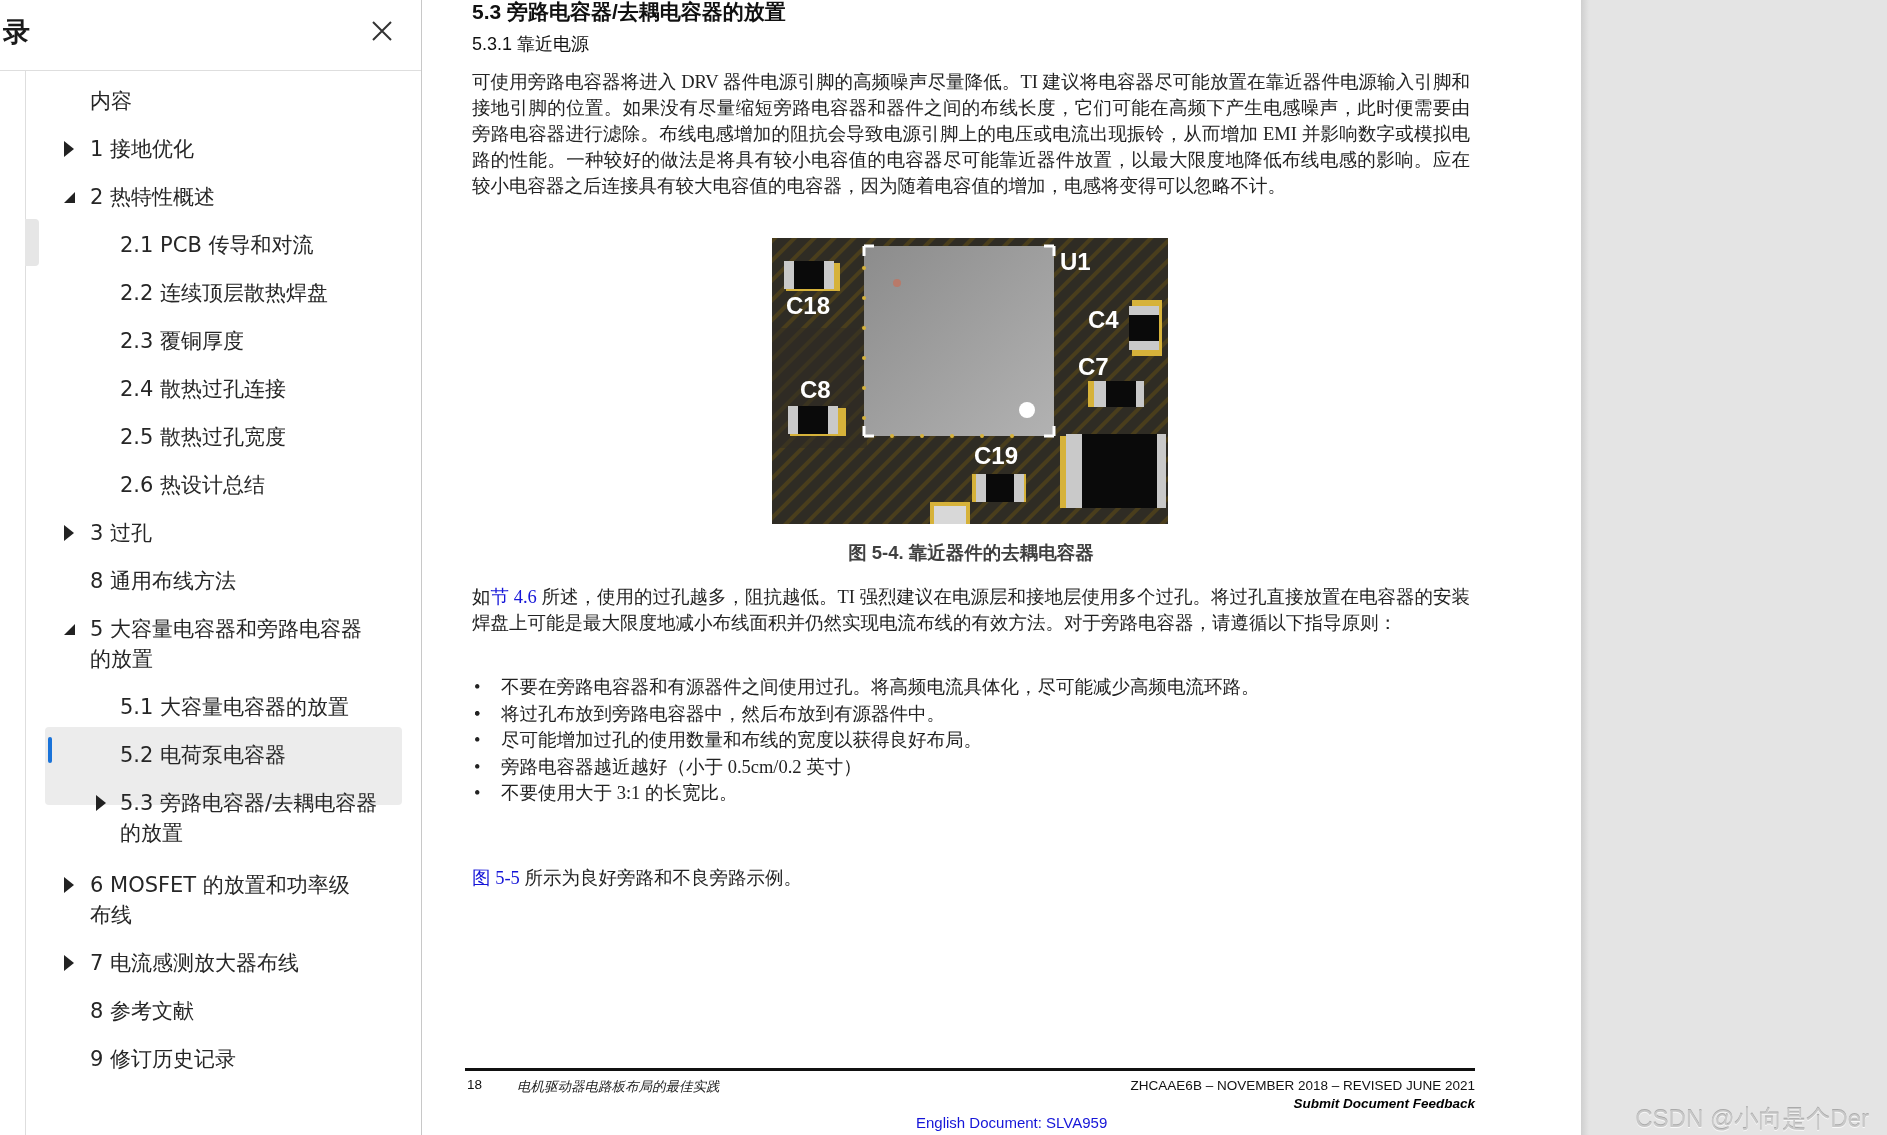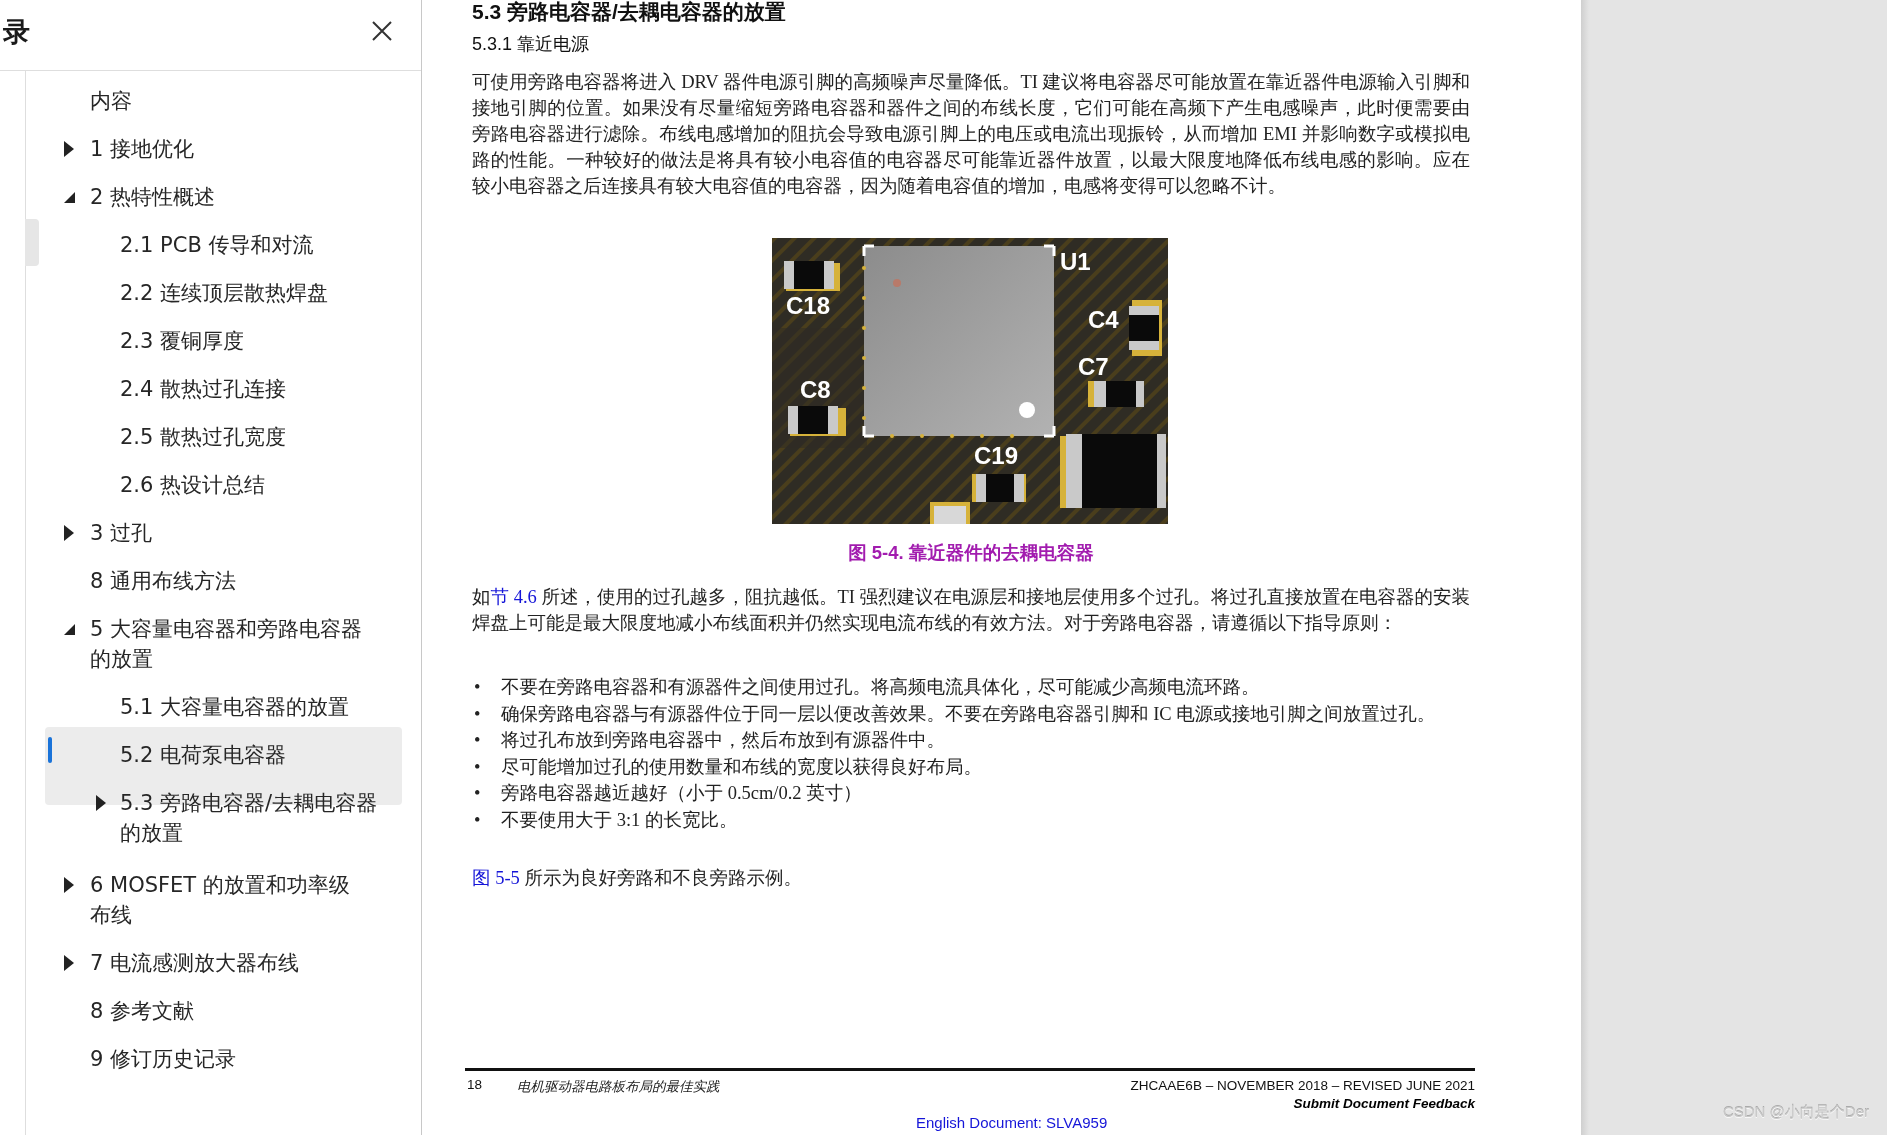--- a/index.html
+++ b/index.html
@@ -45,34 +45,34 @@
   .page-bg { position:absolute; left:1581px; top:0; width:306px; height:1135px; background:#e4e4e4; }
   .page-shadow { position:absolute; left:1581px; top:0; width:8px; height:1135px; background:linear-gradient(to right,#cfcfcf,#e4e4e4); }
   .doc { position:absolute; left:472px; top:0; width:1003px; font-family:"Liberation Serif", "DejaVu Serif", serif; }
   .h2 { position:absolute; left:0; top:-2px; font-family:"Liberation Sans", sans-serif; font-weight:bold; font-size:21px; color:#111; white-space:nowrap; }
   .h3 { position:absolute; left:0; top:32px; font-family:"Liberation Sans", sans-serif; font-weight:normal; font-size:18px; color:#111; white-space:nowrap; }
   .para { position:absolute; left:0; font-size:18.5px; line-height:26px; color:#222; text-align:justify; width:998px; }
   .p1 { top:69px; }
   .link { color:#1515d8; cursor:pointer; }
   .fig { position:absolute; left:300px; top:238px; width:396px; height:286px; background:#c4b5fd; overflow:hidden; }
   .fig svg { display:block; }
-  .caption { position:absolute; left:0; top:540px; width:998px; text-align:center; font-family:"Liberation Sans", sans-serif; font-weight:bold; font-size:18.5px; color:#a21caf; }
+  .caption { position:absolute; left:0; top:540px; width:998px; text-align:center; font-family:"Liberation Sans", sans-serif; font-weight:bold; font-size:18.5px; color:#404040; }
   .p2 { top:584px; }
   .bullets { position:absolute; left:0; top:674px; width:998px; list-style:none; margin:0; padding:0; font-size:18.5px; line-height:26.5px; color:#222; }
   .bullets li { position:relative; padding-left:29px; }
   .bullets li .dot { position:absolute; left:2px; top:0; }
   .p3 { top:865px; }
   .footer-rule { position:absolute; left:465px; top:1068px; width:1010px; height:3px; background:#111; }
   .footer { position:absolute; font-family:"Liberation Sans", sans-serif; font-size:13.5px; color:#111; white-space:nowrap; }
   .f-page { left:467px; top:1077px; }
   .f-title { left:517px; top:1078px; font-style:italic; color:#222; font-family:"Liberation Serif", serif; }
   .f-docid { right:412px; top:1078px; }
   .f-feedback { right:412px; top:1096px; font-style:italic; font-weight:bold; color:#000000; cursor:pointer; }
   .f-english { left:916px; top:1114px; font-size:15px; color:#1515d8; cursor:pointer; }
-  .watermark { position:absolute; right:18px; top:1103px; font-family:"Liberation Sans", sans-serif; font-size:15px; color:#c8c8c8; text-shadow:0 1px 0 #f8f8f8, 0 -1px 0 #aaa; white-space:nowrap; }
+  .watermark { position:absolute; right:18px; top:1103px; font-family:"Liberation Sans", sans-serif; font-size:24px; color:#c8c8c8; text-shadow:0 1px 0 #f8f8f8, 0 -1px 0 #aaa; white-space:nowrap; }
 </style>
 </head>
 <body>
 
 <div class="sidebar">
   <div class="sb-header">
     <div class="sb-title">目录</div>
     <div class="sb-close">
       <svg viewBox="0 0 28 28">
           <path d="M5 5 L23 23 M23 5 L5 23" stroke="#333" stroke-width="2" fill="none"></path>
@@ -181,21 +181,21 @@
         <text x="202" y="226">C19</text>
       </g>
     </svg>
   </div>
   <div class="caption">图 5-4. 靠近器件的去耦电容器</div>
 
   <div class="para p2"><span>如</span><span class="link">节 4.6</span><span> 所述，使用的过孔越多，阻抗越低。TI 强烈建议在电源层和接地层使用多个过孔。将过孔直接放置在电容器的安装焊盘上可能是最大限度地减小布线面积并仍然实现电流布线的有效方法。对于旁路电容器，请遵循以下指导原则：</span></div>
 
   <ul class="bullets">
     <li><span class="dot">•</span><span>不要在旁路电容器和有源器件之间使用过孔。将高频电流具体化，尽可能减少高频电流环路。</span></li>
-    <li><span class="dot">•</span><span>确保旁路电容器与有源器件位于同一层以便改善效果。不要在旁路电容器引脚和 IC 电源或接地引脚之间放置过孔。</span></li>
+    <li><span class="dot">•</span></li>
     <li><span class="dot">•</span><span>将过孔布放到旁路电容器中，然后布放到有源器件中。</span></li>
     <li><span class="dot">•</span><span>尽可能增加过孔的使用数量和布线的宽度以获得良好布局。</span></li>
     <li><span class="dot">•</span><span>旁路电容器越近越好（小于 0.5cm/0.2 英寸）</span></li>
     <li><span class="dot">•</span><span>不要使用大于 3:1 的长宽比。</span></li>
   </ul>
 
   <div class="para p3"><span class="link">图 5-5</span><span> 所示为良好旁路和不良旁路示例。</span></div>
 </div>
 
 <div class="footer-rule"></div>

